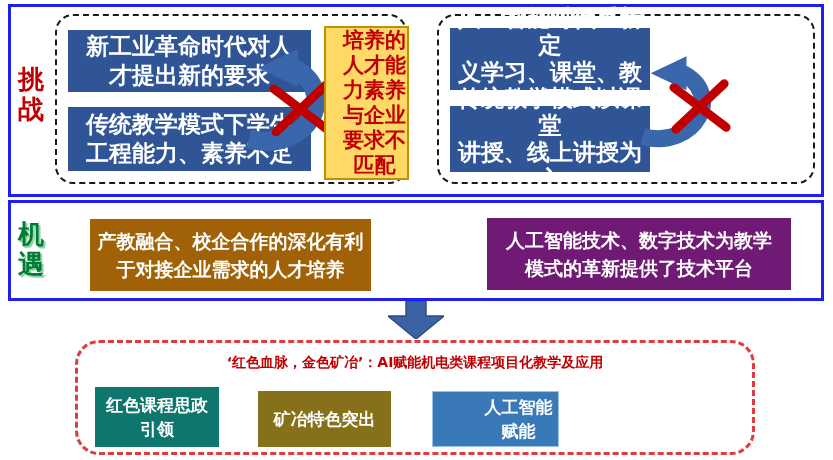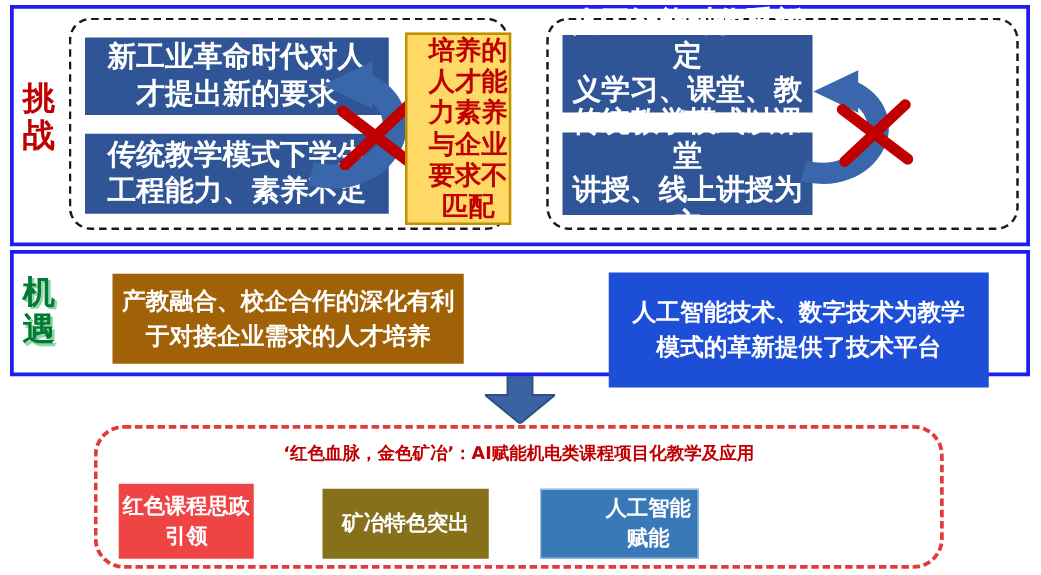--- a/index.html
+++ b/index.html
@@ -43,30 +43,30 @@
 
   
   .arrowL{left:235px;top:35px;width:95px;height:112px;}
   .arrowR{left:629px;top:39px;width:85px;height:108px;}
   .crossL{left:257px;top:73px;width:66px;height:56px;}
   .crossR{left:657px;top:71px;width:64px;height:56px;}
 
   
   .opp{color:#ffffff;font-weight:bold;font-size:19px;line-height:28px;}
   .opp-gold{left:79px;top:16px;width:281px;height:72px;background:#a16207;}
-  .opp-teal{left:476px;top:15px;width:304px;height:92px;background:#1d4ed8;}
+  .opp-teal{left:476px;top:15px;width:304px;height:72px;background:#701a75;}
 
   
   .down-arrow{left:388px;top:301px;width:56px;height:38px;}
 
   
   .solution{left:75px;top:340px;width:680px;height:115px;border:3px dashed #E23B3B;border-radius:24px;background:#ffffff;}
   .solution-title{left:0;top:5px;width:674px;height:30px;color:#C00000;font-weight:bold;font-size:14px;}
   .pillar{color:#ffffff;font-weight:bold;font-size:17px;line-height:24px;}
-  .pillar-red{left:17px;top:44px;width:108px;height:60px;background:#ef4444;}
+  .pillar-red{left:17px;top:44px;width:124px;height:60px;background:#0f766e;}
   .pillar-gold{left:180px;top:48px;width:133px;height:56px;background:#86701A;}
   .pillar-blue{left:354px;top:48px;width:127px;height:56px;background:#3A79B8;border:1px solid #9CC3E6;padding-left:46px;}
   .pillar-green{left:522px;top:44px;width:145px;height:60px;background:#5B8A3E;border:1px solid #A9D18E;}
 </style>
 </head>
 <body>
 
 <div class="abs section sec-challenge">
 
   <div class="abs side-label label-challenge">挑

